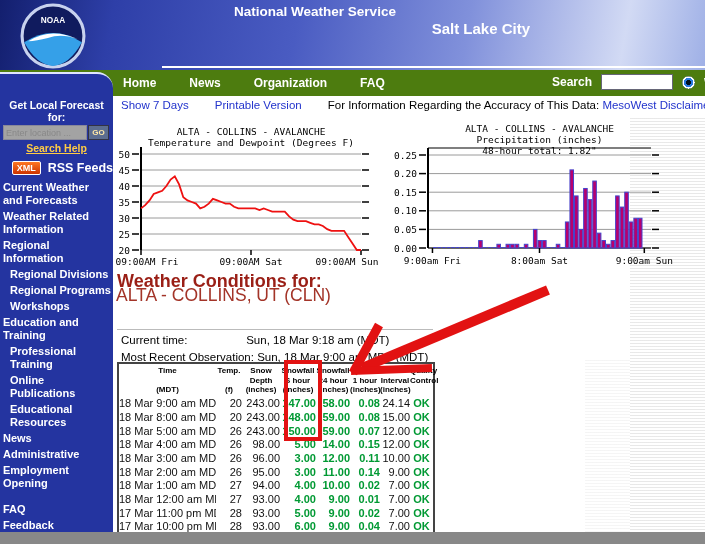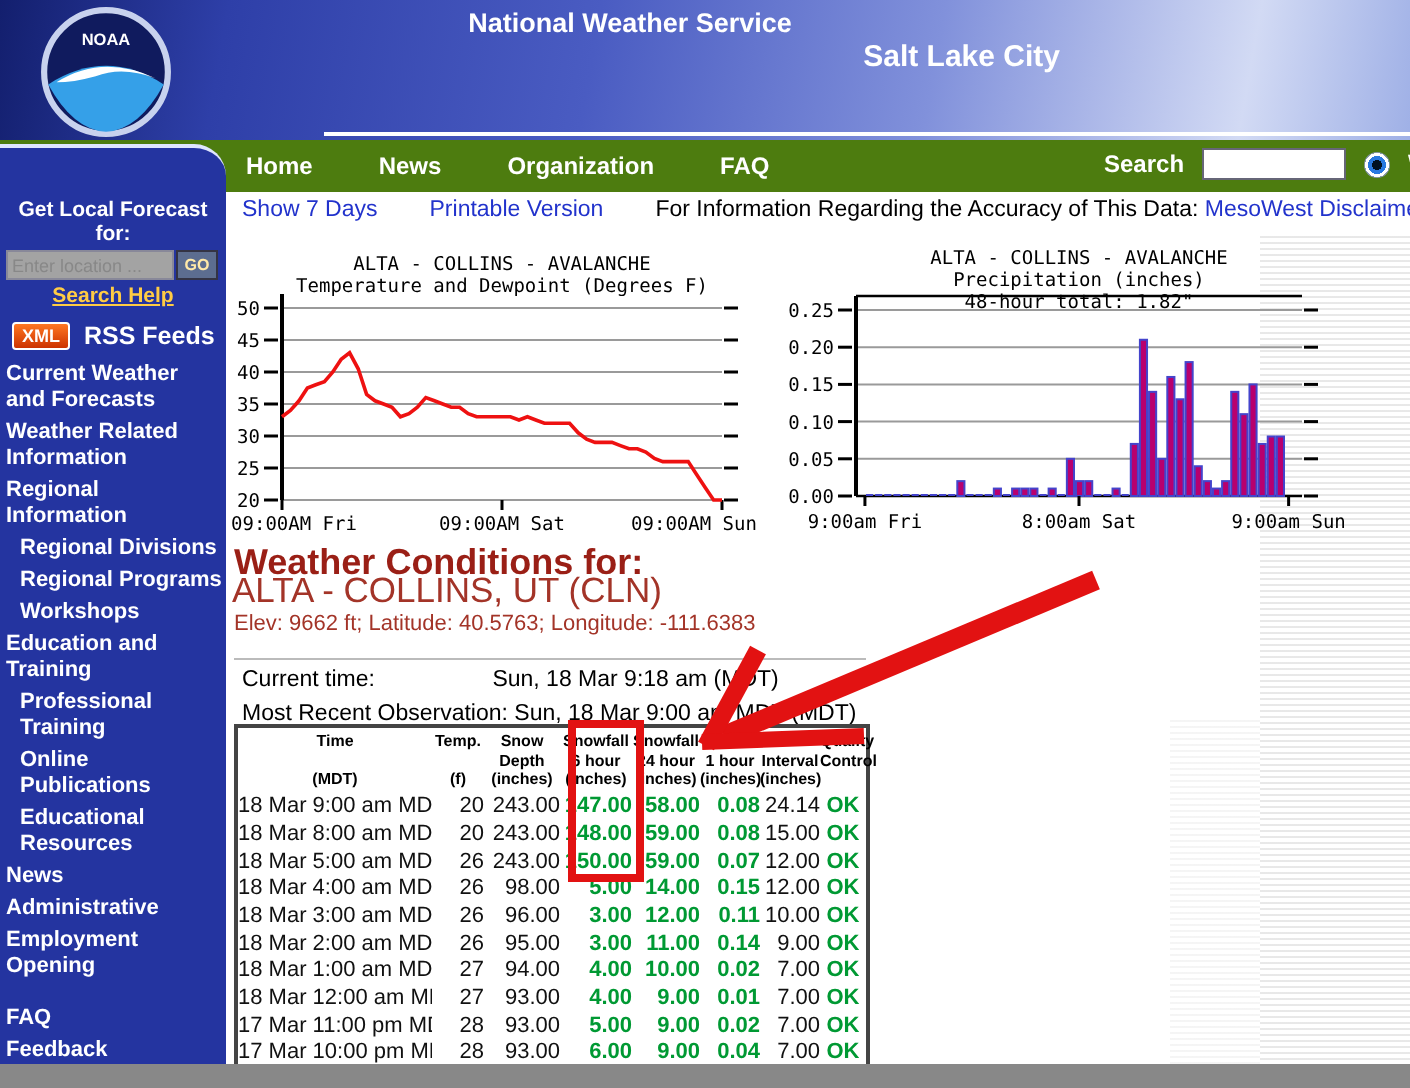--- a/index.html
+++ b/index.html
@@ -32,21 +32,21 @@
   .sidebar-tab{position:absolute;left:0;top:72px;width:113px;height:26px;background:#2434a0;
     border-top:2px solid #dfe6ff;border-top-right-radius:16px;z-index:2;}
   .sidebar{position:absolute;left:0;top:96px;width:113px;height:448px;background:#2434a0;color:#fff;z-index:2;padding-top:3px;}
   .sb-label{font-size:10.5px;font-weight:bold;text-align:center;}
   .sb-search{display:flex;margin:2px 3px 2px 3px;gap:1px;}
   .sb-input{width:84px;height:15px;font-size:9px;border:1px solid #889;padding:4px 2px;background:#a3a3a3;}
   .sb-input::placeholder{color:#888;}
   .sb-go{width:21px;height:15px;background:#5c6d90;color:#ffe9a8;font-size:8px;font-weight:bold;
      border:1px solid #334;text-align:center;line-height:13px;cursor:pointer;}
   .sb-help{text-align:center;font-size:10.5px;font-weight:bold;color:#ffcc44;text-decoration:underline;cursor:pointer;}
-  .sb-rss{display:flex;align-items:center;gap:7px;margin:7px 0 2px 6px;}
+  .sb-rss{display:flex;align-items:center;gap:7px;margin:7px 0 2px 6px;justify-content:flex-end;}
   .xml-badge{background:linear-gradient(#ff7722,#cc3300);color:#fff;font-size:9px;font-weight:bold;
      padding:1px 4px;border-radius:2px;border:1px solid #fff;}
   .rss-label{font-size:12.5px;font-weight:bold;cursor:pointer;}
   .sb-links{margin:6px 2px 0 3px;font-size:11px;font-weight:bold;line-height:13px;}
   .side-link{margin:3px 0;cursor:pointer;}
   .side-link.ind{padding-left:7px;}
   .sb-links2{margin-top:13px;}
 
   
   .stripesA{position:absolute;left:630px;top:118px;width:75px;height:426px;z-index:0;
@@ -283,21 +283,20 @@
       <line x1="39.46" y1="126" x2="39.46" y2="131" stroke="#000" stroke-width="1.5"></line>
       <text x="39.46" y="142" text-anchor="middle">9:00am Fri</text>
       <line x1="146.5" y1="126" x2="146.5" y2="131" stroke="#000" stroke-width="1.5"></line>
       <text x="146.5" y="142" text-anchor="middle">8:00am Sat</text>
       <line x1="251.31" y1="126" x2="251.31" y2="131" stroke="#000" stroke-width="1.5"></line>
       <text x="251.31" y="142" text-anchor="middle">9:00am Sun</text>
     </svg>
 
   <div class="cond-h">Weather Conditions for:</div>
   <div class="cond-station">ALTA - COLLINS, UT (CLN)</div>
-  <div class="cond-meta">Elev: 9662 ft; Latitude: 40.5763; Longitude: -111.6383</div>
 
   <div class="hairline"></div>
   <div class="timerow">
     <span class="lbl">Current time:</span>
     <span>Sun, 18 Mar 9:18 am (MDT)</span>
   </div>
   <div class="obsrow">
     <span>Most Recent Observation:</span>
     <span>Sun, 18 Mar 9:00 am MDT (MDT)</span>
   </div>

